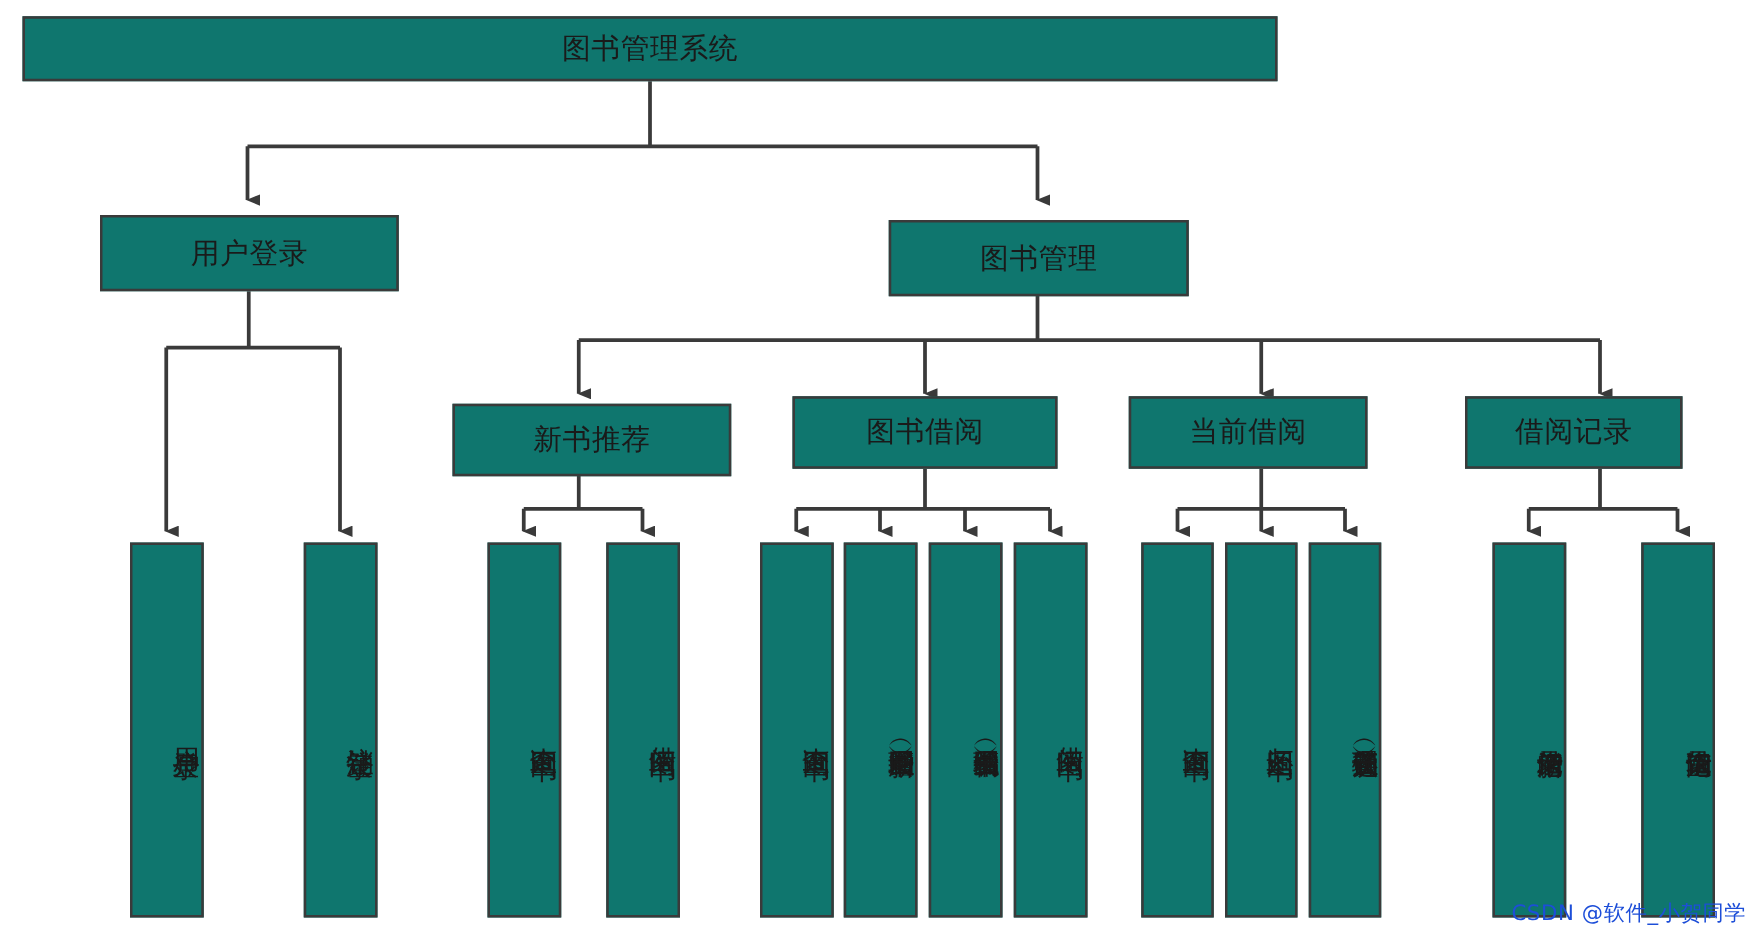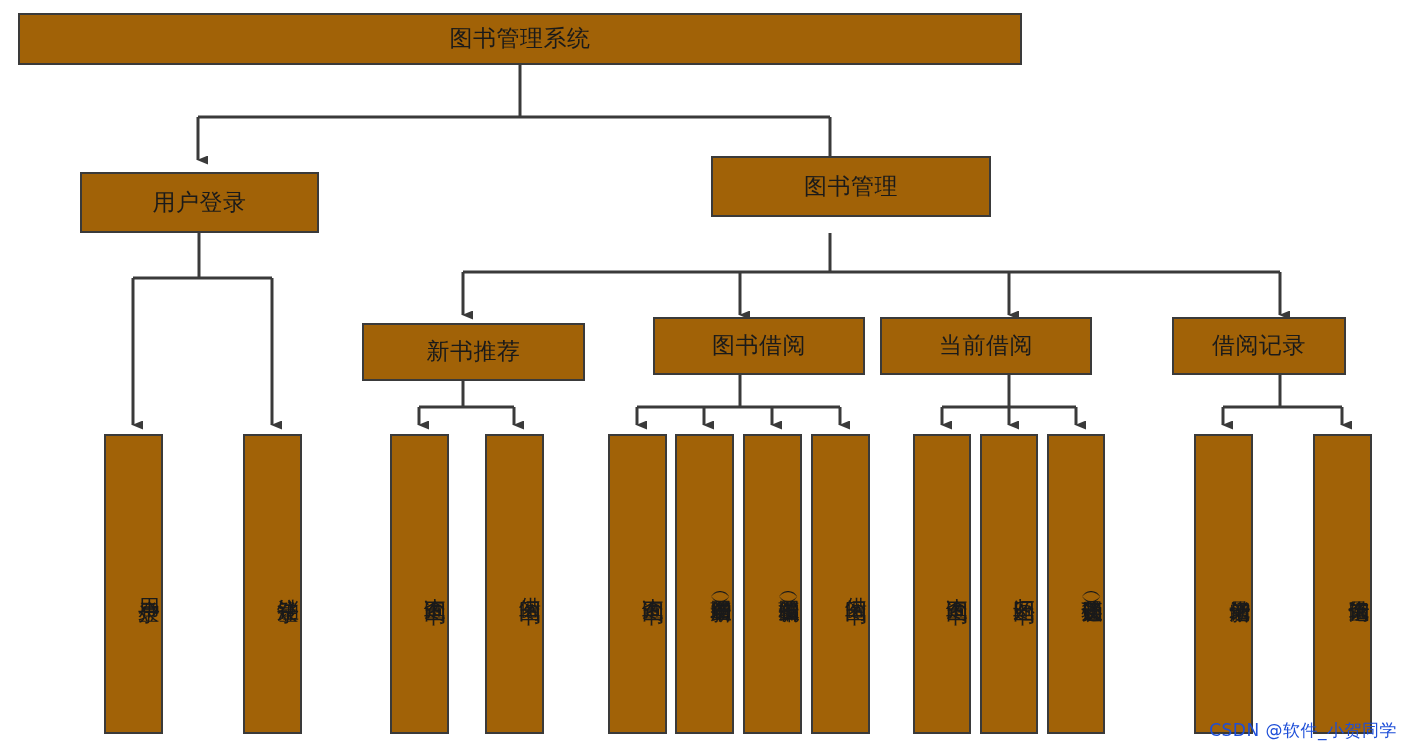--- a/index.html
+++ b/index.html
@@ -22,21 +22,21 @@
     position: absolute;
     left: 0;
     top: 0;
     width: 1405px;
     height: 747px;
     pointer-events: none;
   }
   .node {
     position: absolute;
     box-sizing: border-box;
-    background: #a16207;
+    background: #0f766e;
     border: 2px solid #3a3a3a;
     display: flex;
     align-items: center;
     justify-content: center;
     color: #1a1a1a;
     font-family: Liberation Serif, serif;
   }
   .node-h {
     font-size: 23px;
     letter-spacing: 0.5px;
@@ -127,31 +127,31 @@
     </g>
   </svg>
 
   <div class="node node-h" style="left:18px; top:13px; width:1004px; height:52px;">
     <span class="label-inner">图书管理系统</span>
   </div>
 
   <div class="node node-h" style="left:80px; top:172px; width:239px; height:61px;">
     <span class="label-inner">用户登录</span>
   </div>
-  <div class="node node-h" style="left:711px; top:156px; width:280px; height:61px;">
+  <div class="node node-h" style="left:711px; top:176px; width:240px; height:61px;">
     <span class="label-inner">图书管理</span>
   </div>
 
   <div class="node node-h" style="left:362px; top:323px; width:223px; height:58px;">
     <span class="label-inner">新书推荐</span>
   </div>
-  <div class="node node-h" style="left:634px; top:317px; width:212px; height:58px;margin-left:19px;">
+  <div class="node node-h" style="left:634px; top:317px; width:212px; height:58px;">
     <span class="label-inner">图书借阅</span>
   </div>
-  <div class="node node-h" style="left:880px; top:317px; width:212px; height:58px;">
+  <div class="node node-h" style="left:903px; top:317px; width:191px; height:58px;">
     <span class="label-inner">当前借阅</span>
   </div>
   <div class="node node-h" style="left:1172px; top:317px; width:174px; height:58px;">
     <span class="label-inner">借阅记录</span>
   </div>
 
   <div class="node node-v" style="left:104px; top:434px; width:59px; height:300px;">
     <span class="label-inner">用户登录</span>
   </div>
   <div class="node node-v" style="left:243px; top:434px; width:59px; height:300px;">

